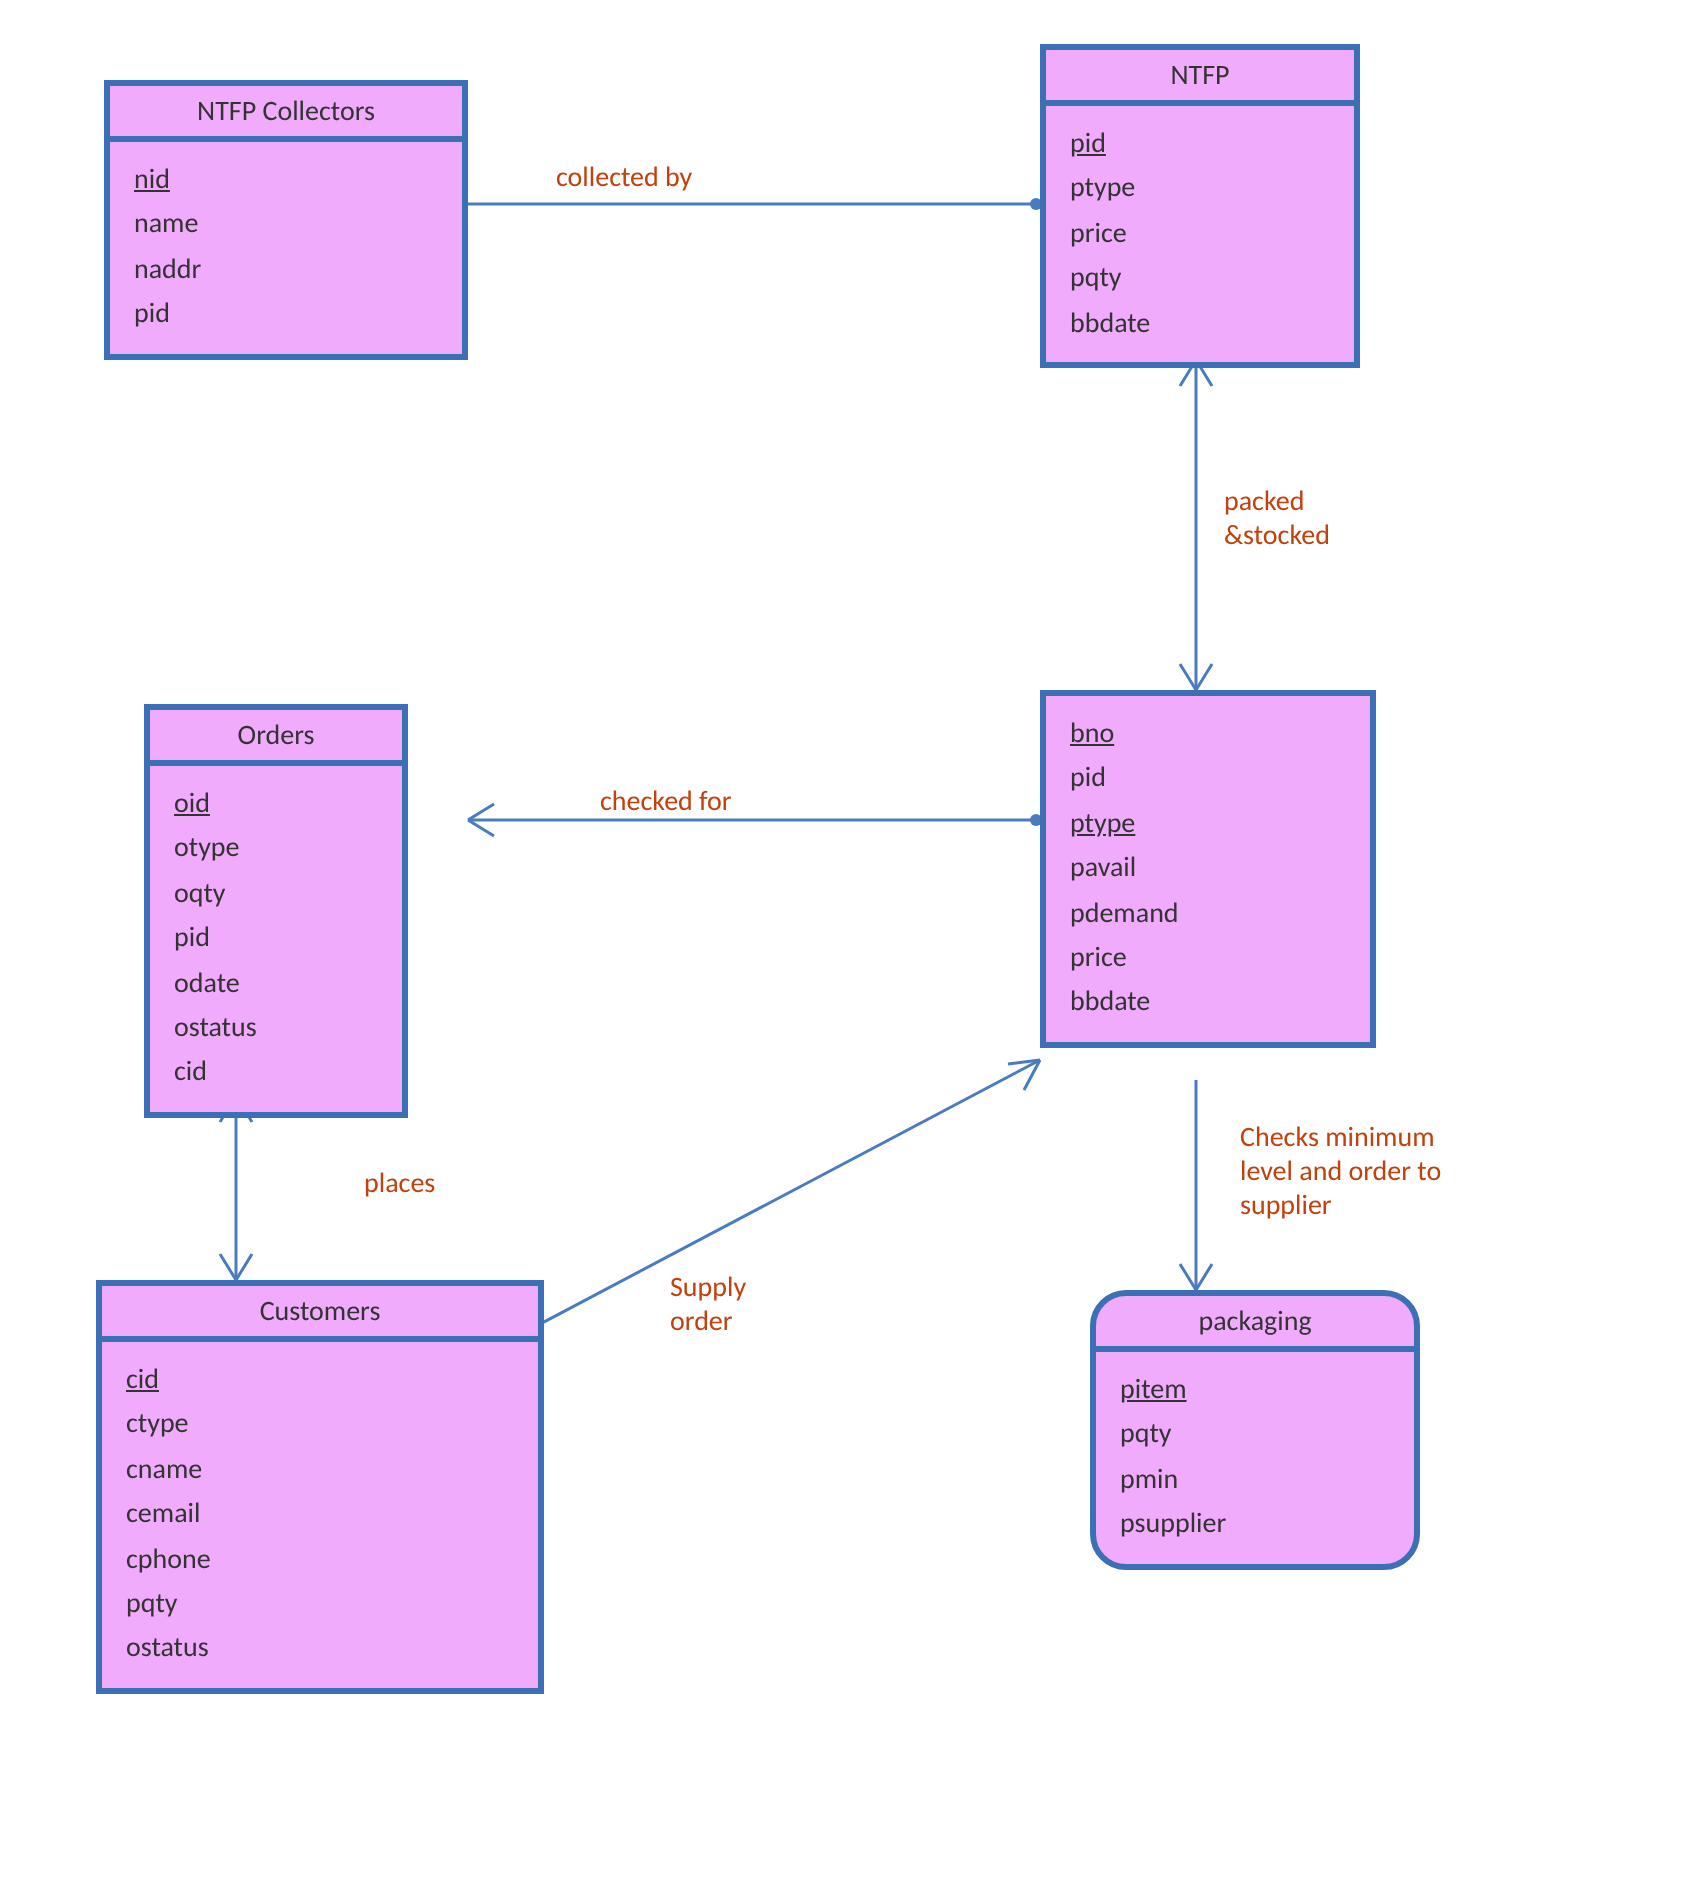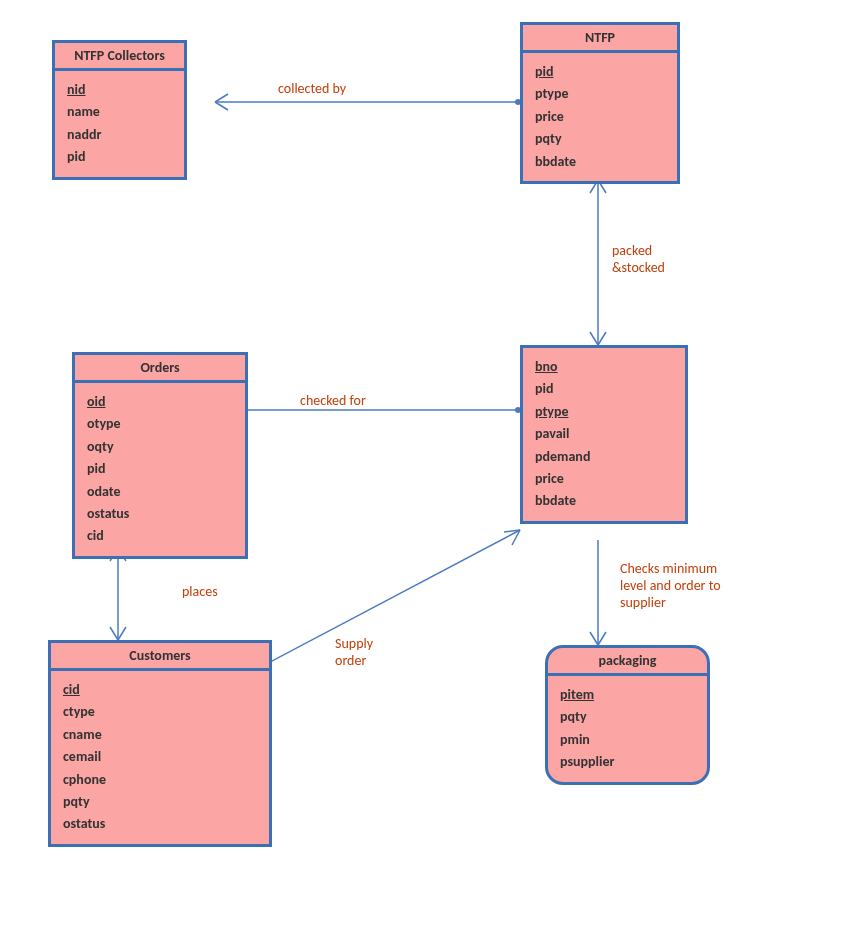--- a/index.html
+++ b/index.html
@@ -8,22 +8,21 @@
       height: 945px;
       background: #fff;
       font-family: Calibri, Arial, sans-serif;
       font-size: 14px;
       color: #333;
       position: relative;
     }
     .entity {
       position: absolute;
       border: 3px solid #3b6fb6;
-      background: #fca5a5;
-      font-weight: bold;
+      background: #f0abfc;
     }
     .entity-header {
       border-bottom: 3px solid #3b6fb6;
       padding: 4px 8px;
       text-align: center;
       font-size: 14px;
     }
     .entity-body {
       padding: 8px 12px;
     }
@@ -71,42 +70,42 @@
   <path class="crow" d="M118 640 L110 627 M118 640 L126 627"></path>
 
   <line class="line" x1="236" y1="680" x2="520" y2="530"></line>
   <path class="crow" d="M236 680 L252 678 M236 680 L244 665"></path>
   <path class="crow" d="M520 530 L504 532 M520 530 L512 545"></path>
 
   <line class="line" x1="598" y1="540" x2="598" y2="645"></line>
   <path class="crow" d="M598 645 L590 632 M598 645 L606 632"></path>
 </svg>
 
-<div class="entity" style="left:52px; top:40px; width:135px;">
+<div class="entity" style="left:52px; top:40px; width:182px;">
   <div class="entity-header">NTFP Collectors</div>
   <div class="entity-body">
     <span class="attr pk">nid</span>
     <span class="attr">name</span>
     <span class="attr">naddr</span>
     <span class="attr">pid</span>
   </div>
 </div>
 
 <div class="entity" style="left:520px; top:22px; width:160px;">
   <div class="entity-header">NTFP</div>
   <div class="entity-body">
     <span class="attr pk">pid</span>
     <span class="attr">ptype</span>
     <span class="attr">price</span>
     <span class="attr">pqty</span>
     <span class="attr">bbdate</span>
   </div>
 </div>
 
-<div class="entity" style="left:72px; top:352px; width:176px;">
+<div class="entity" style="left:72px; top:352px; width:132px;">
   <div class="entity-header">Orders</div>
   <div class="entity-body">
     <span class="attr pk">oid</span>
     <span class="attr">otype</span>
     <span class="attr">oqty</span>
     <span class="attr">pid</span>
     <span class="attr">odate</span>
     <span class="attr">ostatus</span>
     <span class="attr">cid</span>
   </div>

